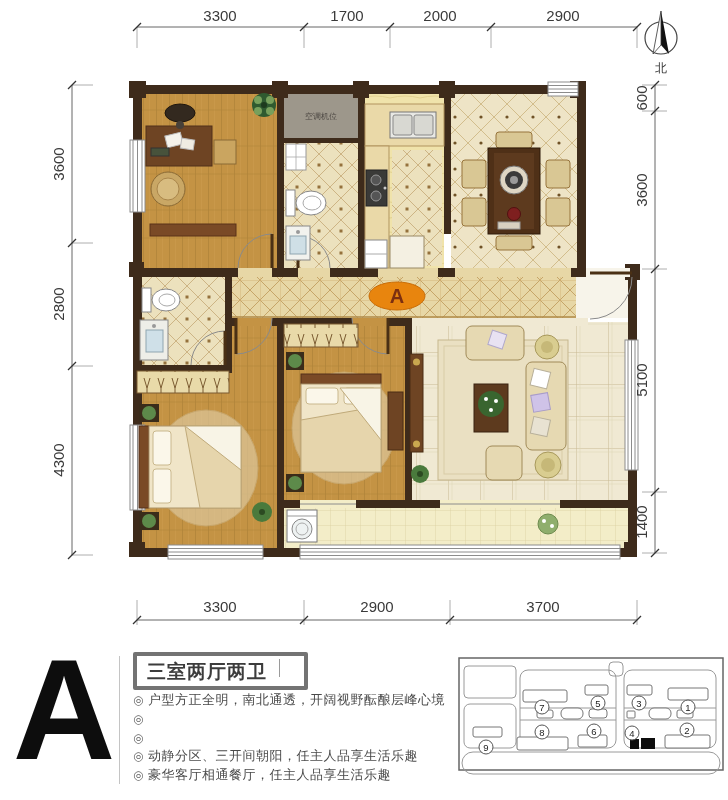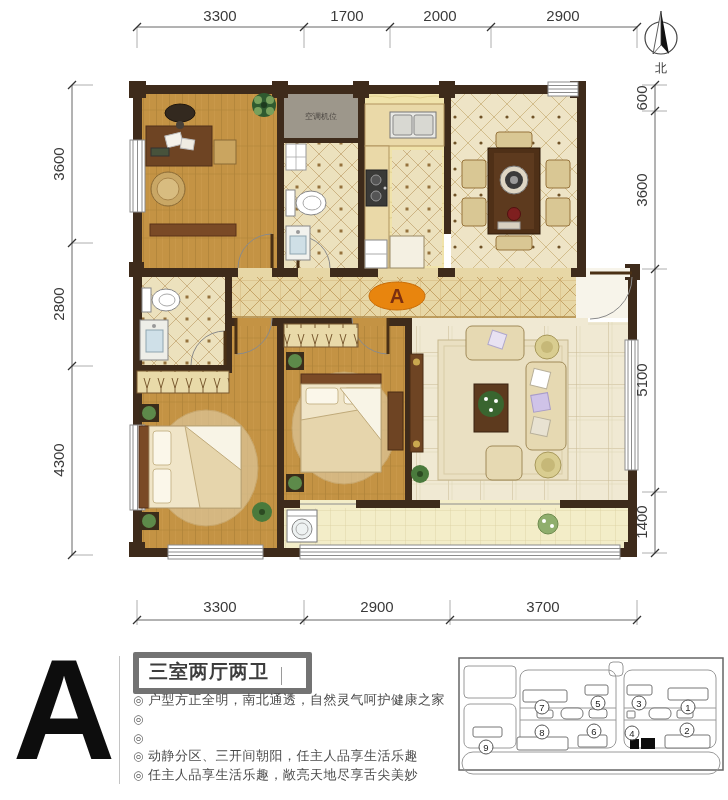--- a/index.html
+++ b/index.html
@@ -2,22 +2,22 @@
 <html><head>
 <meta charset="utf-8">
 <style>
   html,body{margin:0;padding:0;background:#fff;}
   .page{position:relative;width:728px;height:800px;background:#fff;overflow:hidden;
         font-family:"Liberation Sans","DejaVu Sans",sans-serif;}
   .plan-svg{position:absolute;left:0;top:0;}
   .big-letter{position:absolute;left:10px;top:644px;width:108px;height:140px;
               font-size:142px;line-height:0.93;font-weight:bold;color:#0d0d0d;text-align:center;}
   .v-divider{position:absolute;left:119px;top:656px;width:1px;height:128px;background:#c4c4c4;}
-  .title-box{position:absolute;left:133px;top:652px;height:24px;border:6px solid #737373;
-             border-radius:2px;padding:3px 12px 3px 10px;display:flex;align-items:flex-end;
+  .title-box{position:absolute;left:133px;top:652px;height:24px;border:4px solid #737373;
+             border-radius:2px;padding:3px 12px 3px 10px;display:flex;align-items:flex-start;
              font-size:19px;font-weight:bold;color:#3c3c3c;letter-spacing:1px;background:#fff;}
   .title-sep{display:inline-block;width:1px;height:18px;background:#9a9a9a;margin:0 12px;}
   .features{position:absolute;left:133px;top:691px;width:330px;}
   .feature-row{display:flex;align-items:flex-start;font-size:13px;color:#4a4a4a;
                line-height:18.8px;letter-spacing:0.5px;}
   .feature-bullet{color:#636363;margin-right:4px;font-size:12px;}
   .sitemap-svg{position:absolute;left:455px;top:650px;}
   svg text{font-family:"Liberation Sans","DejaVu Sans",sans-serif;}
 </style>
 </head>
@@ -389,35 +389,35 @@
 <div class="v-divider"></div>
 
 <div class="title-box">
   <span>三室两厅两卫</span>
   <span class="title-sep"></span>
 </div>
 
 <div class="features">
   <div class="feature-row">
     <span class="feature-bullet">◎</span>
-    <span>户型方正全明，南北通透，自然灵气呵护健康之家</span>
+    <span>户型方正全明，南北通透，开阔视野酝酿层峰心境</span>
   </div>
   <div class="feature-row">
     <span class="feature-bullet">◎</span>
   </div>
   <div class="feature-row">
     <span class="feature-bullet">◎</span>
   </div>
   <div class="feature-row">
     <span class="feature-bullet">◎</span>
     <span>动静分区、三开间朝阳，任主人品享生活乐趣</span>
   </div>
   <div class="feature-row">
     <span class="feature-bullet">◎</span>
-    <span>任主人品享生活乐趣，敞亮天地尽享舌尖美妙</span>
+    <span>豪华客厅相通餐厅，任主人品享生活乐趣</span>
   </div>
 </div>
 
 <svg class="sitemap-svg" width="272" height="128" viewBox="0 0 272 128">
   <rect x="4" y="8" width="264" height="112" fill="#fff" stroke="#666" stroke-width="1.5"></rect>
   <g fill="none" stroke="#9a9a9a" stroke-width="1">
     <rect x="9" y="16" width="52" height="32" rx="4"></rect>
     <rect x="9" y="54" width="52" height="44" rx="6"></rect>
     <rect x="65" y="20" width="96" height="78" rx="8"></rect>
     <rect x="169" y="20" width="92" height="78" rx="8"></rect>

